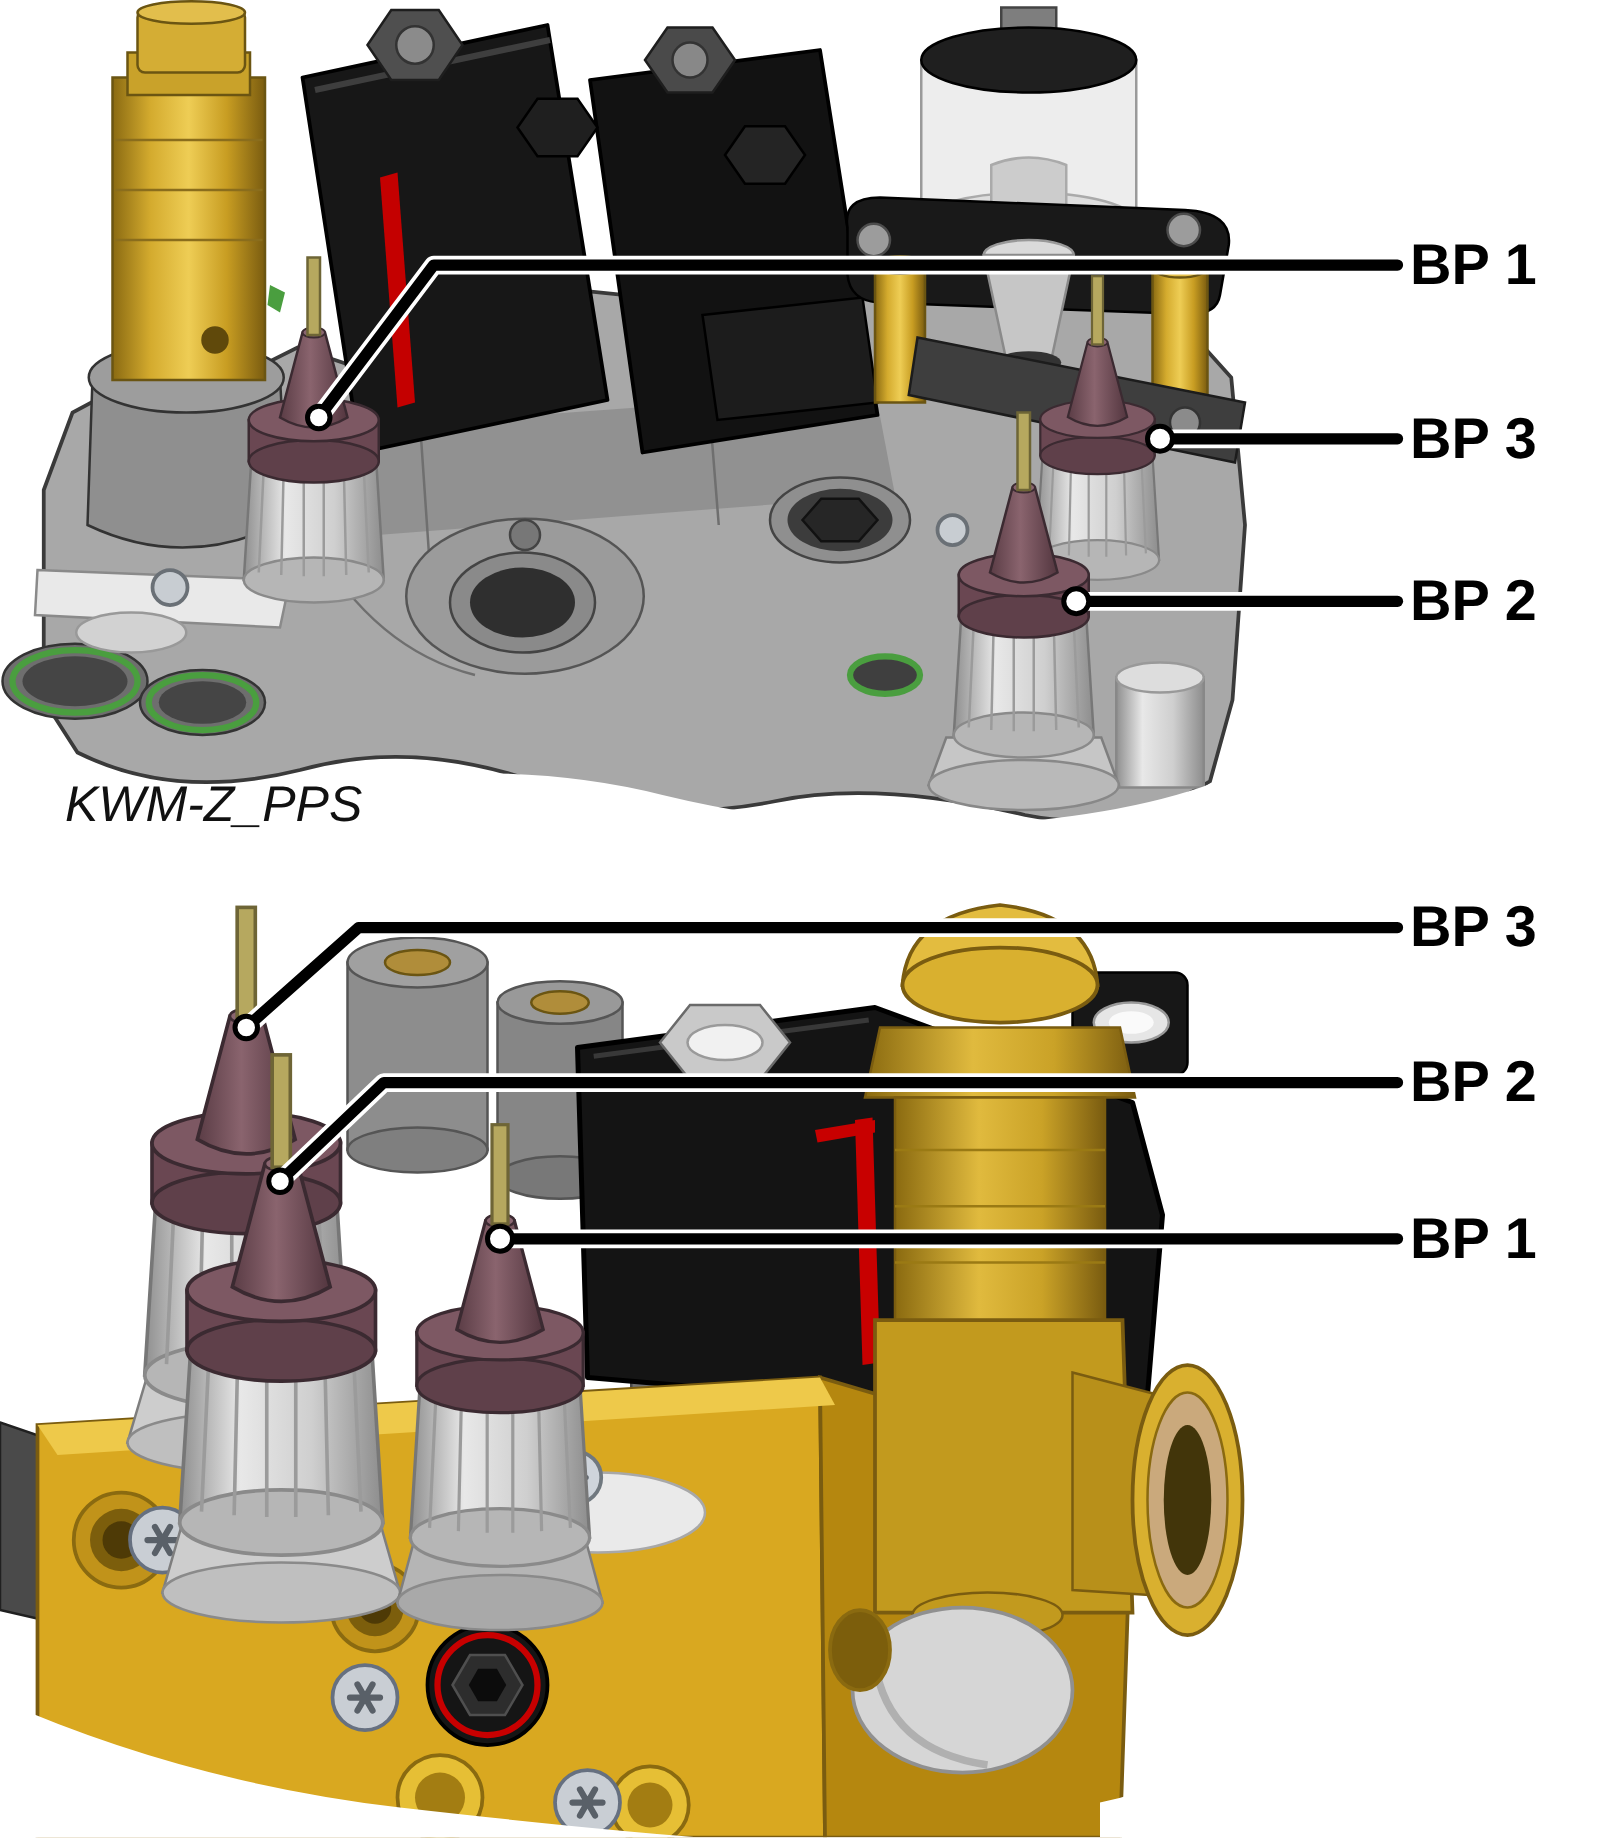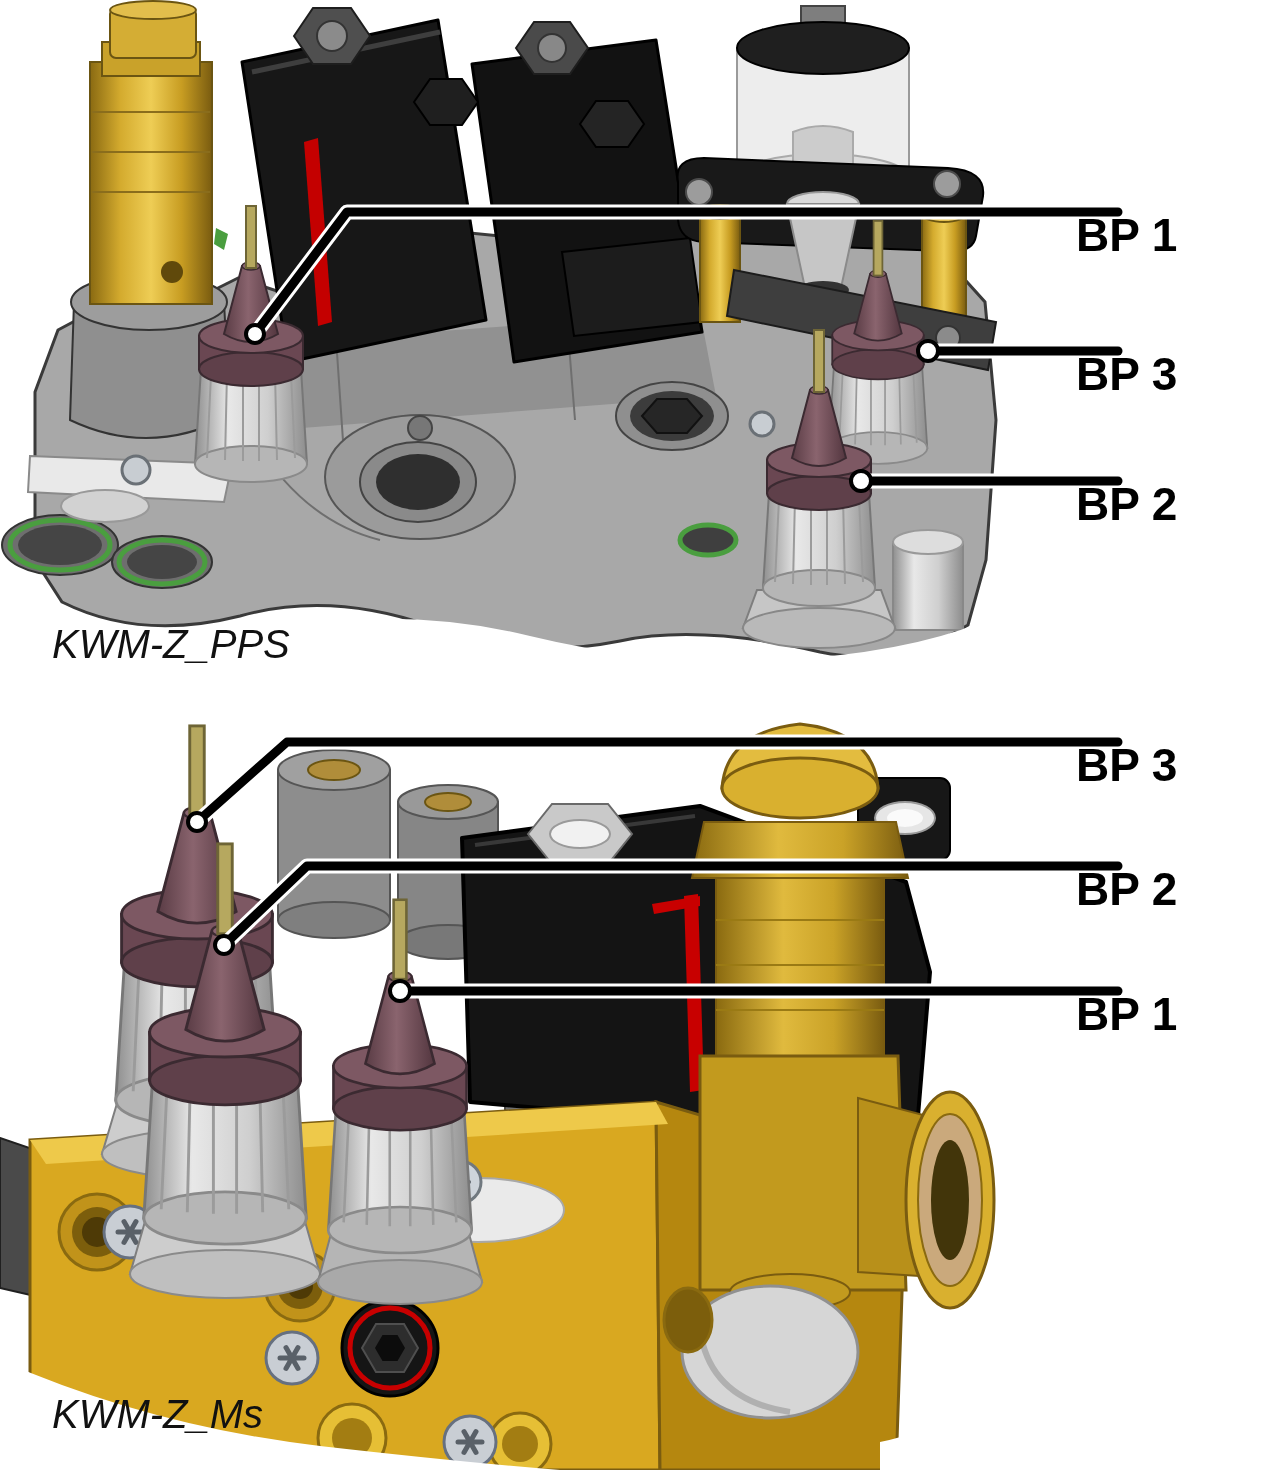--- a/index.html
+++ b/index.html
@@ -2,23 +2,23 @@
 <html><head>
 <meta charset="utf-8">
 <style>
   html,body{margin:0;padding:0;background:#fff;}
   .canvas{
     position:relative;width:1278px;height:1470px;background:#ffffff;
     overflow:hidden;font-family:"Liberation Sans",sans-serif;
   }
   .fig-svg{position:absolute;left:0;}
   .callout-label{
-    position:absolute;left:1076px;white-space:nowrap;
+    position:absolute;left:1128px;white-space:nowrap;
     font-family:"Liberation Sans",sans-serif;
-    font-weight:bold;font-size:46px;line-height:1.1;color:#000;margin-top:24px;
+    font-weight:bold;font-size:46px;line-height:1.1;color:#000;
   }
   .fig-caption{
     position:absolute;left:10px;white-space:nowrap;
     font-family:"Liberation Sans",sans-serif;
     font-style:italic;font-size:40px;color:#111;margin-left:42px;
   }
 </style>
 </head>
 <body>
 
@@ -332,15 +332,14 @@
 
   <div class="callout-label" style="top:186px">BP 1</div>
   <div class="callout-label" style="top:325px">BP 3</div>
   <div class="callout-label" style="top:455px">BP 2</div>
 
   <div class="callout-label" style="top:716px">BP 3</div>
   <div class="callout-label" style="top:840px">BP 2</div>
   <div class="callout-label" style="top:965px">BP 1</div>
 
   <div class="fig-caption" style="top:622px">KWM-Z_PPS</div>
-  <div class="fig-caption" style="top:1392px">KWM-Z_Ms</div>
 
 </div>
 
 </body></html>

